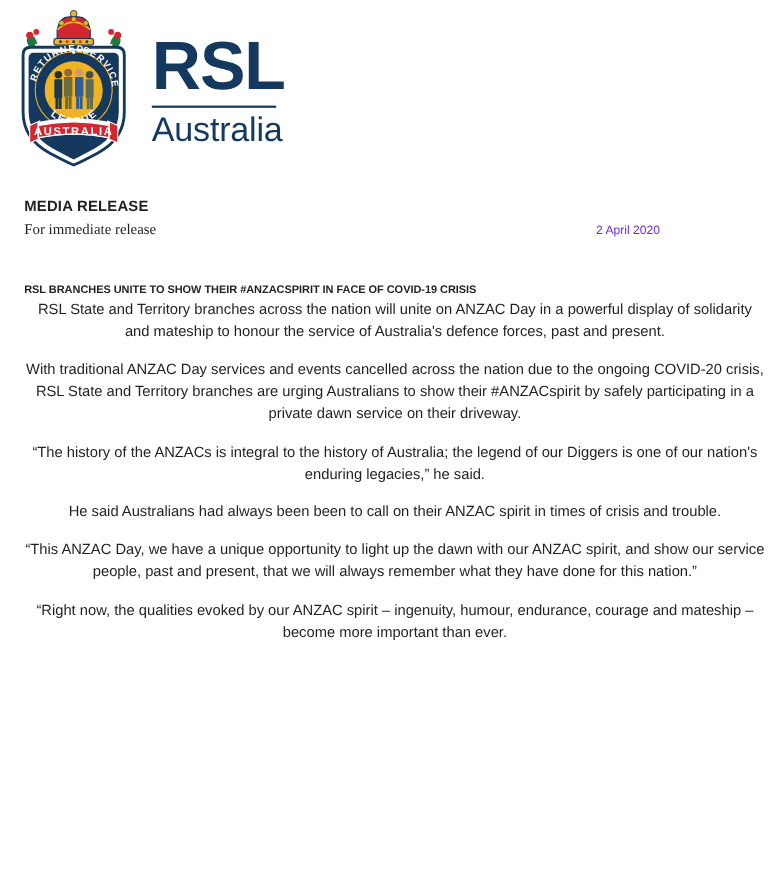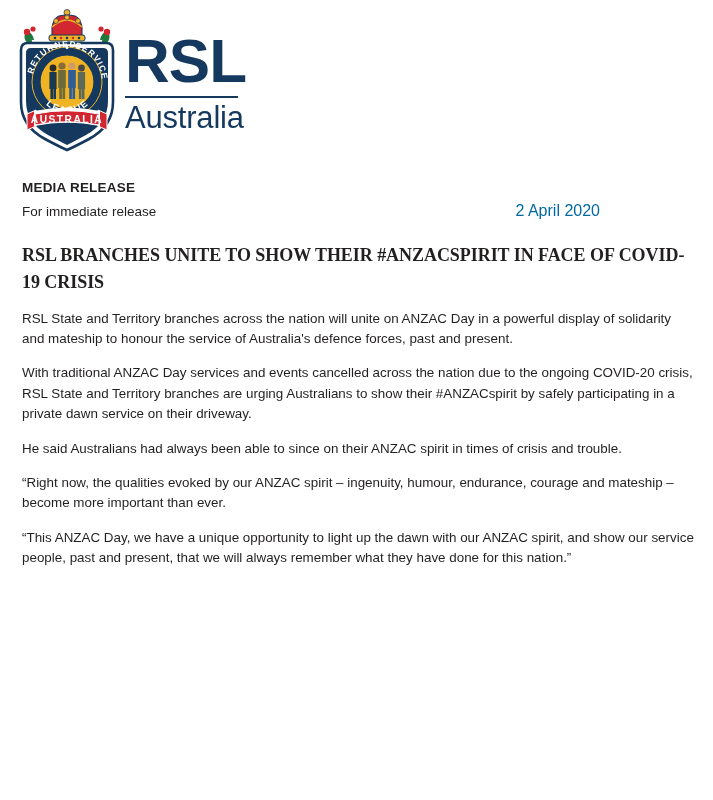--- a/index.html
+++ b/index.html
@@ -35,21 +35,21 @@
   }
   .crest {
     position: absolute;
     left: 14px;
     top: 6px;
     width: 106px;
     height: 148px;
   }
   .wordmark {
     position: absolute;
-    left: 125px;
+    left: 138px;
     top: 32px;
     width: 250px;
   }
   .wordmark-rsl {
     font-size: 62px;
     font-weight: bold;
     letter-spacing: -1px;
     line-height: 0.95;
     color: #15395e;
     font-family: "Liberation Sans", sans-serif;
@@ -72,63 +72,62 @@
   
   .doc {
     position: absolute;
     left: 22px;
     top: 178px;
     width: 674px;
   }
 
   .release-head {
     position: relative;
-    margin-bottom: 18px;
+    margin-bottom: 36px;
   }
   .release-label {
     font-size: 13.5px;
     font-weight: bold;
     letter-spacing: 0.2px;
     line-height: 1.55;
     color: #221f1f;
   }
   .release-row {
     position: relative;
     display: flex;
     justify-content: space-between;
     align-items: baseline;
   }
   .release-sub {
     font-size: 13.5px;
     line-height: 1.55;
     color: #221f1f;
+    font-family: Liberation Serif, serif;
   }
   .release-date {
-    font-size: 16px;
+    font-size: 11px;
     line-height: 1.55;
-    color: #0369a1;
+    color: #6d28d9;
     padding-right: 96px;
   }
 
   .headline {
-    font-size: 18px;
+    font-size: 10px;
     font-weight: bold;
     letter-spacing: -0.05px;
     line-height: 1.5;
     color: #221f1f;
-    margin-bottom: 13px;
-    font-family: Liberation Serif, serif;
   }
 
   .para {
     font-size: 13.4px;
     line-height: 1.52;
     color: #221f1f;
     margin: 0 0 14px 0;
-    text-align: left;
+    text-align: center;
   }
   .para:last-child { margin-bottom: 0; }
 </style>
 </head>
 <body>
 
 <div class="page">
 
   <div class="masthead">
 
@@ -239,20 +238,21 @@
         <div class="release-sub">For immediate release</div>
         <div class="release-date">2 April 2020</div>
       </div>
     </div>
 
     <div class="headline">RSL BRANCHES UNITE TO SHOW THEIR #ANZACSPIRIT IN FACE OF COVID-19 CRISIS</div>
 
     <div>
       <p class="para">RSL State and Territory branches across the nation will unite on ANZAC Day in a powerful display of solidarity and mateship to honour the service of Australia's defence forces, past and present.</p>
       <p class="para">With traditional ANZAC Day services and events cancelled across the nation due to the ongoing COVID-20 crisis, RSL State and Territory branches are urging Australians to show their #ANZACspirit by safely participating in a private dawn service on their driveway.</p>
-      <p class="para">He said Australians had always been able to since on their ANZAC spirit in times of crisis and trouble.</p>
+      <p class="para">“The history of the ANZACs is integral to the history of Australia; the legend of our Diggers is one of our nation's enduring legacies,” he said.</p>
+      <p class="para">He said Australians had always been been to call on their ANZAC spirit in times of crisis and trouble.</p>
+      <p class="para">“This ANZAC Day, we have a unique opportunity to light up the dawn with our ANZAC spirit, and show our service people, past and present, that we will always remember what they have done for this nation.”</p>
       <p class="para">“Right now, the qualities evoked by our ANZAC spirit – ingenuity, humour, endurance, courage and mateship – become more important than ever.</p>
-      <p class="para">“This ANZAC Day, we have a unique opportunity to light up the dawn with our ANZAC spirit, and show our service people, past and present, that we will always remember what they have done for this nation.”</p>
 
     </div>
   </div>
 
 </div>
 
 </body></html>

